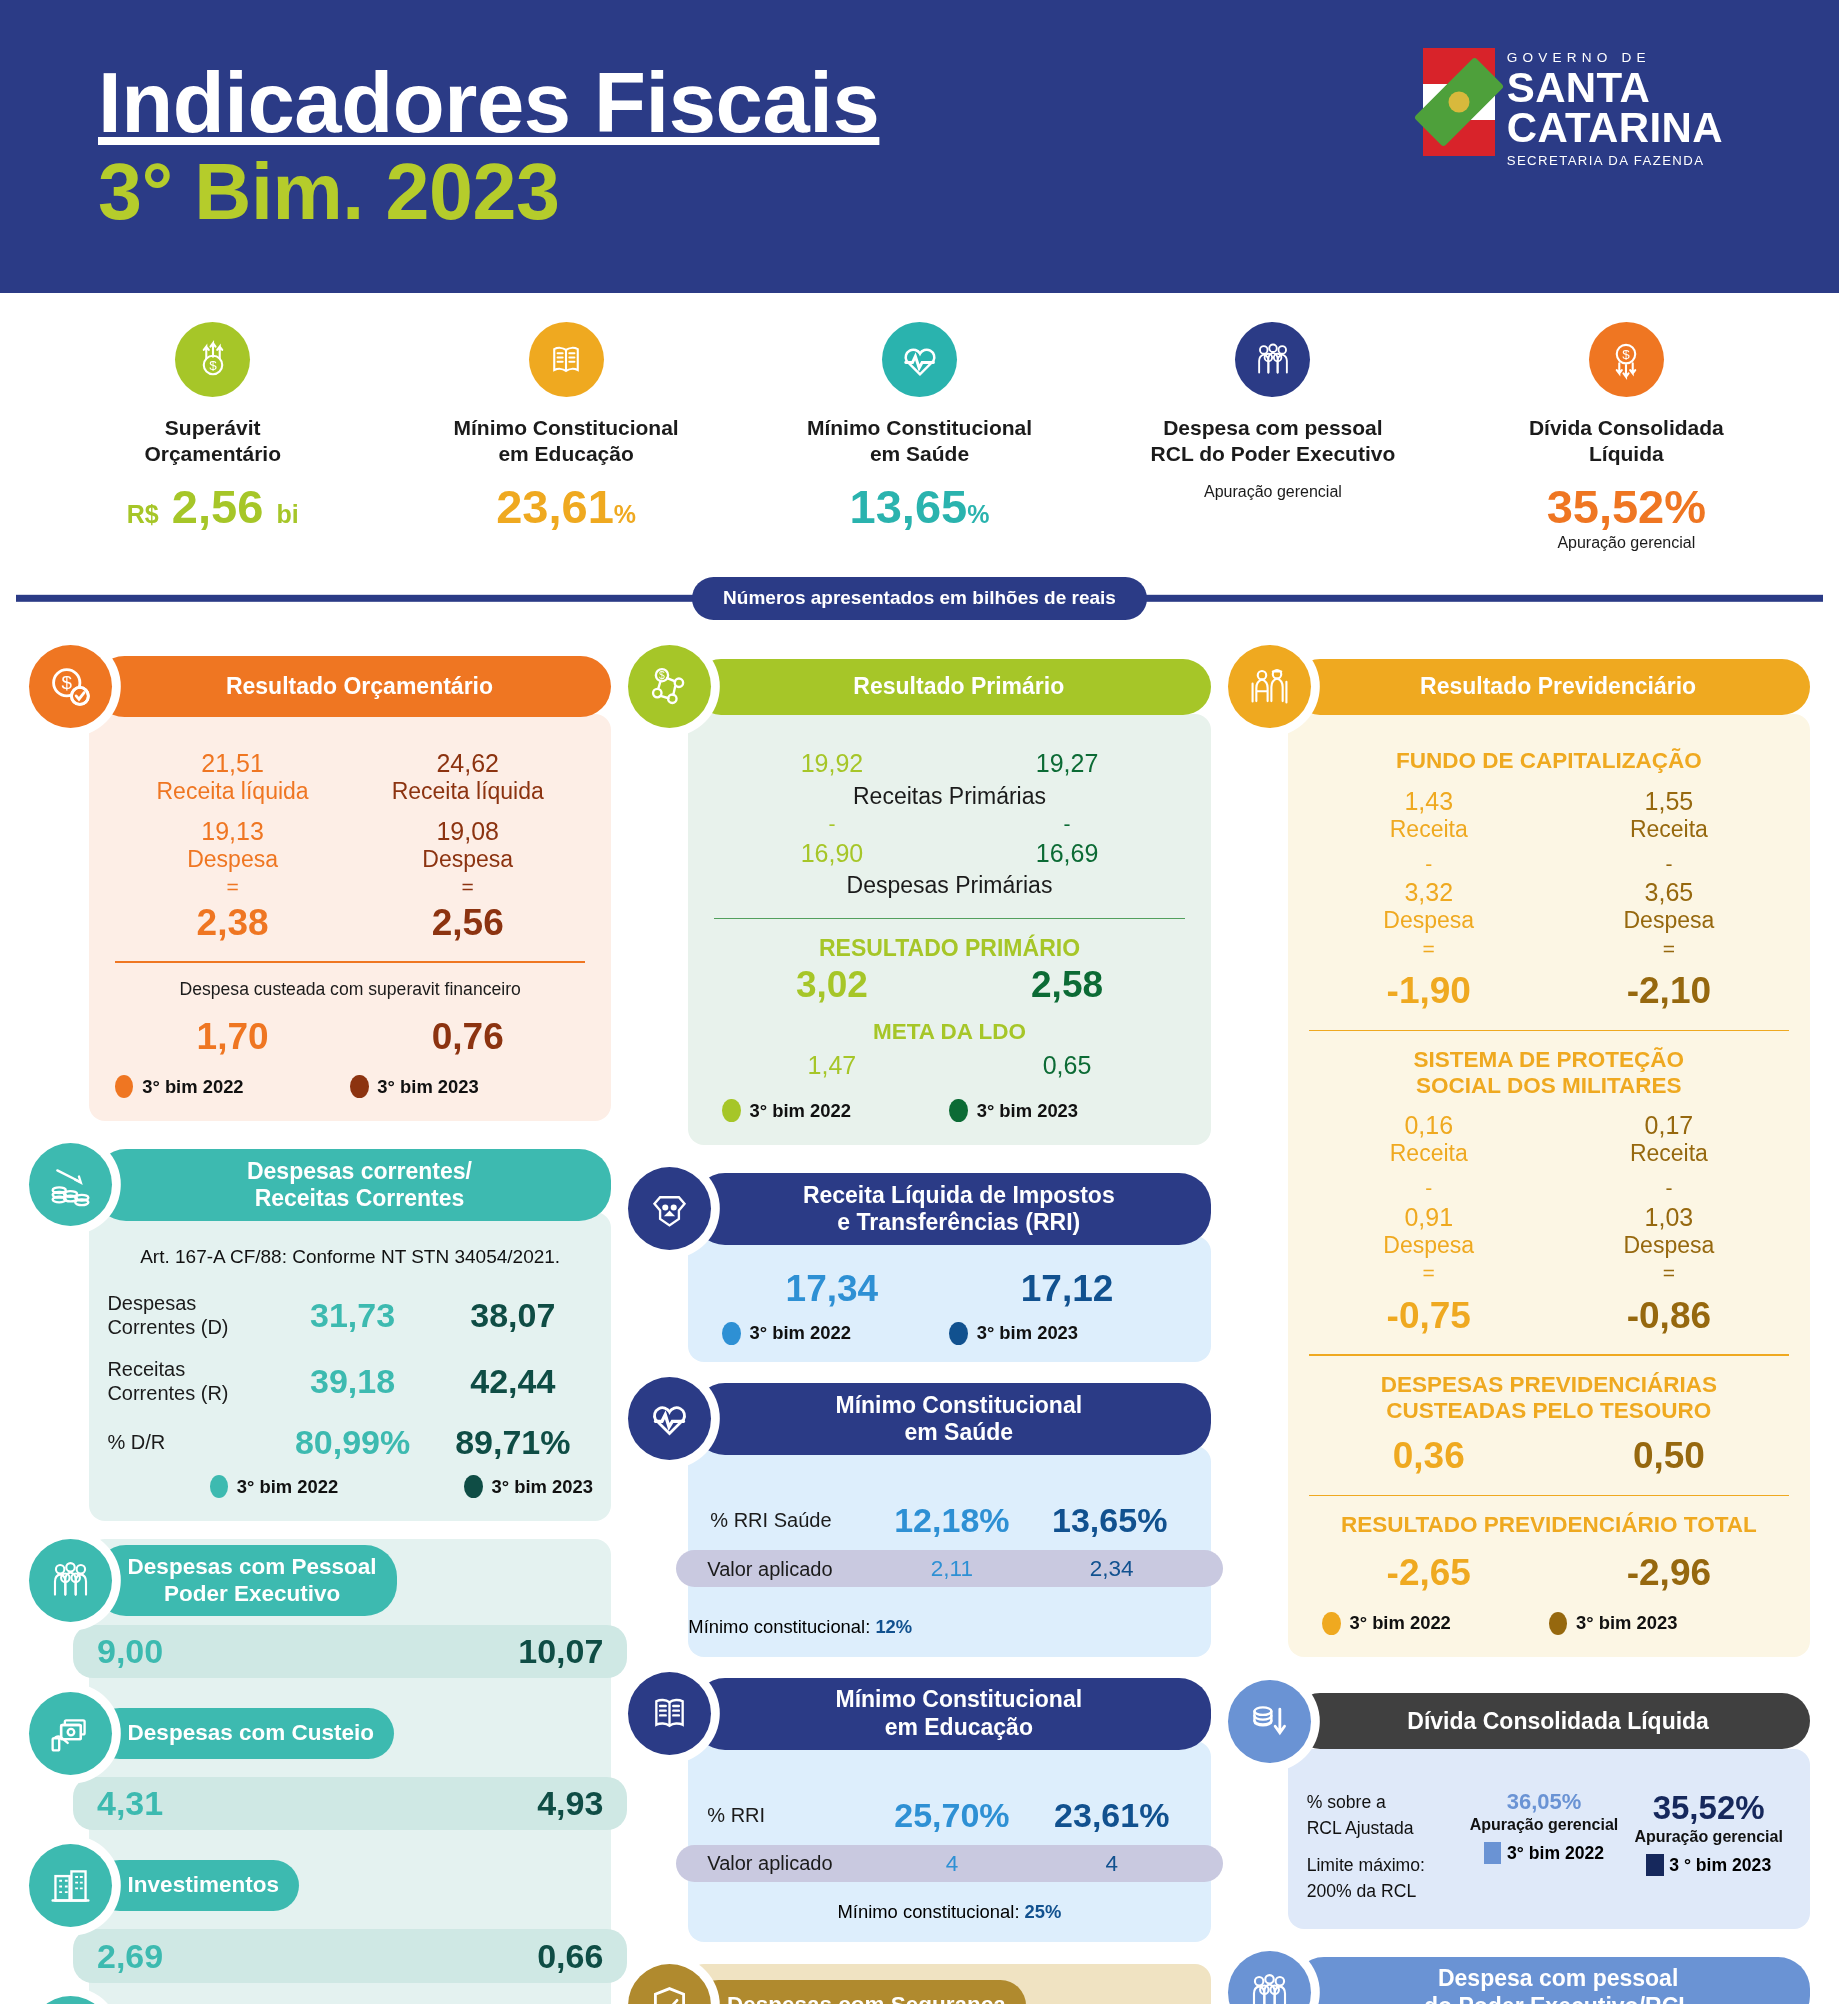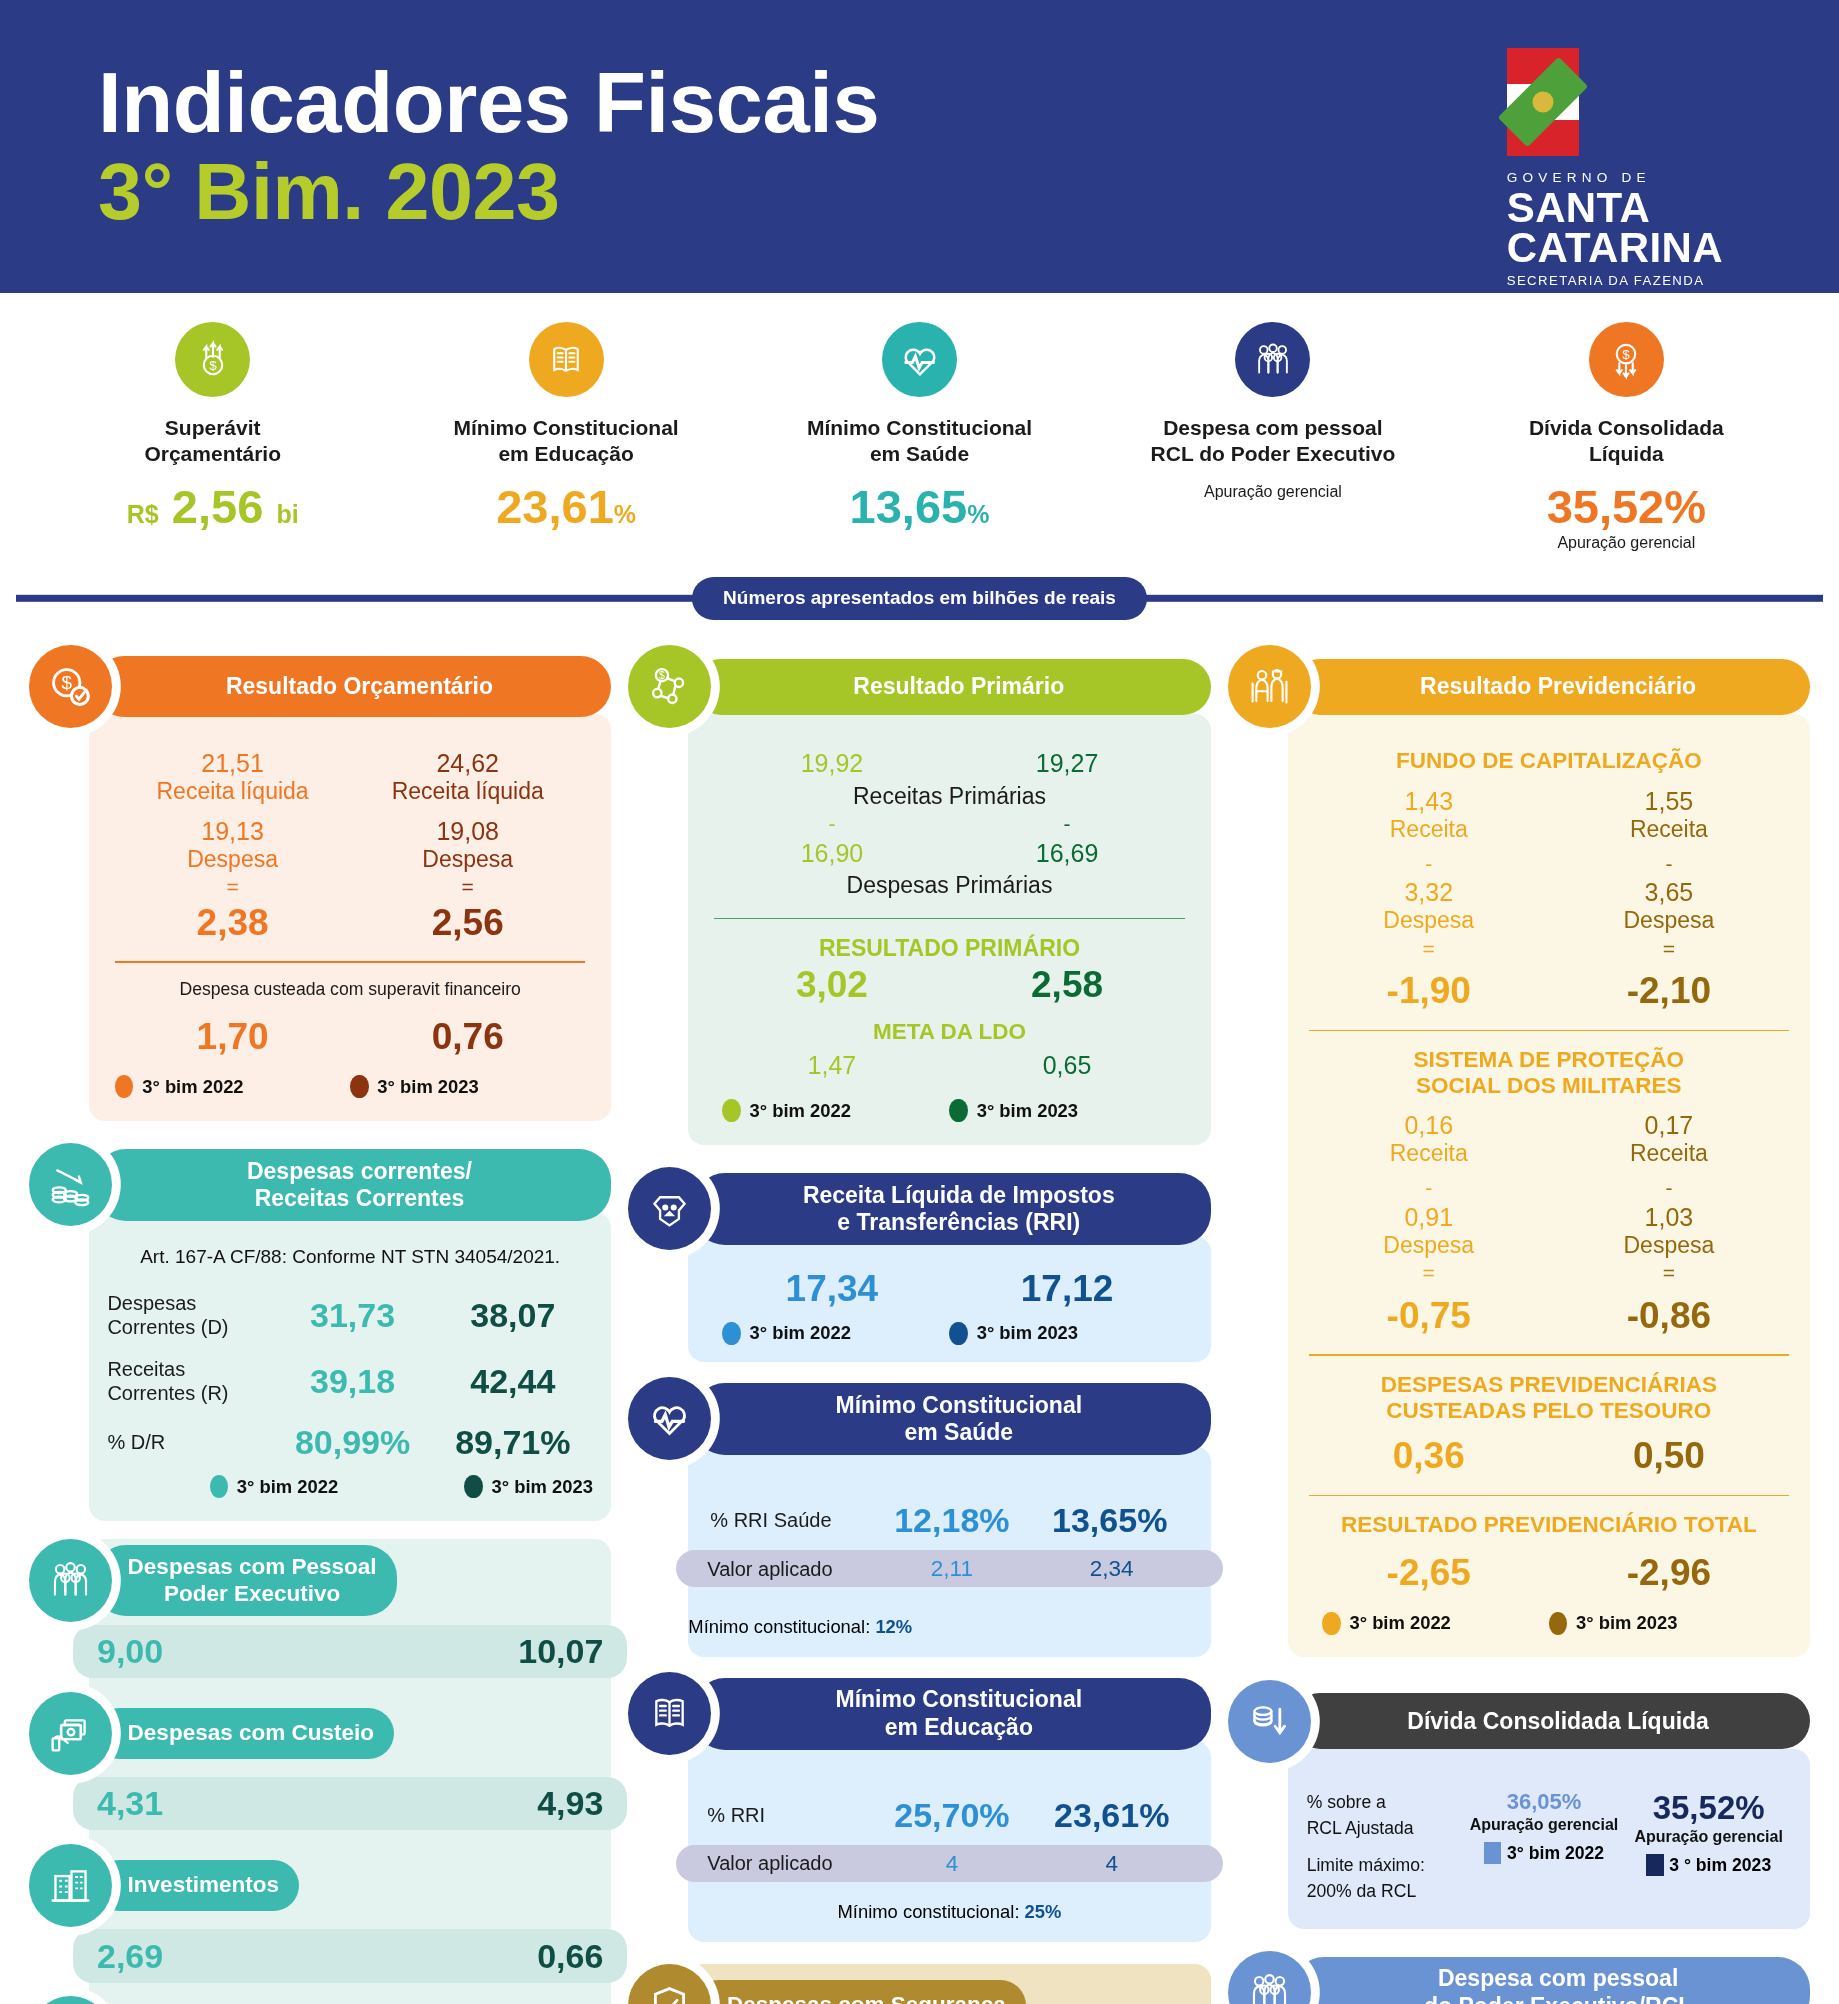--- a/index.html
+++ b/index.html
@@ -24,36 +24,36 @@
   }
   .header-titles {
     margin-left: 98px;
     line-height: 1.02;
   }
   .header-line1 {
     font-size: 85px;
     font-weight: 700;
     color: #ffffff;
     letter-spacing: -0.4px;
+    text-decoration: underline;
   }
   .header-line2 {
     font-size: 79px;
     font-weight: 700;
     color: #b5cc2b;
     letter-spacing: -0.4px;
     margin-top: 4.8px;
   }
   .brand {
     position: absolute;
     right: 116px;
     top: 48px;
     display: flex;
     align-items: flex-start;
     gap: 12px;
-    flex-direction: column;
   }
   .flag-sc {
     width: 72px;
     height: 108px;
     position: relative;
     background: #d8232a;
     flex: none;
   }
   .flag-sc .band {
     position: absolute; left: 0; right: 0; top: 33%; height: 34%;

